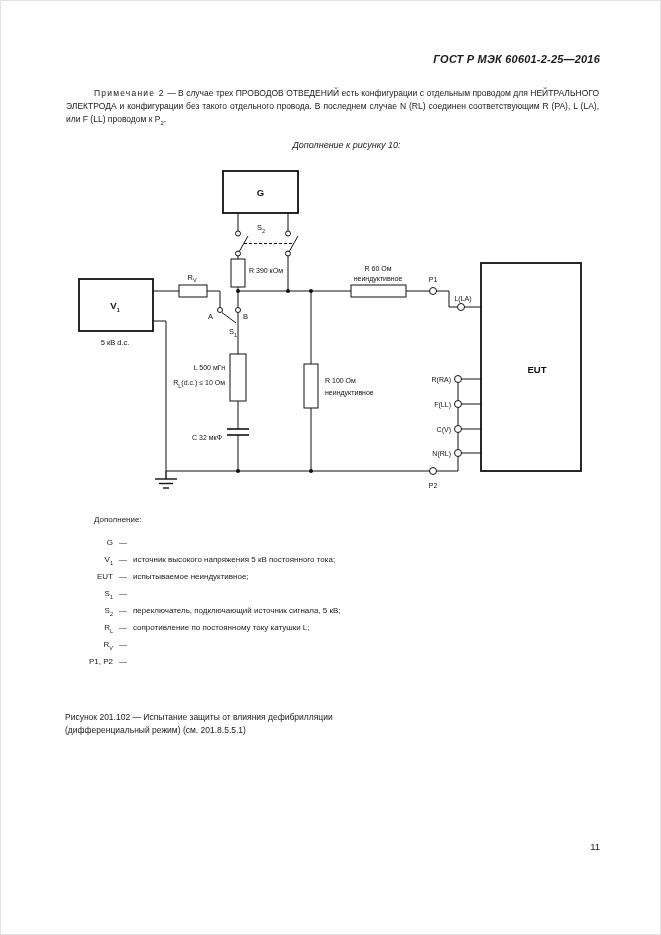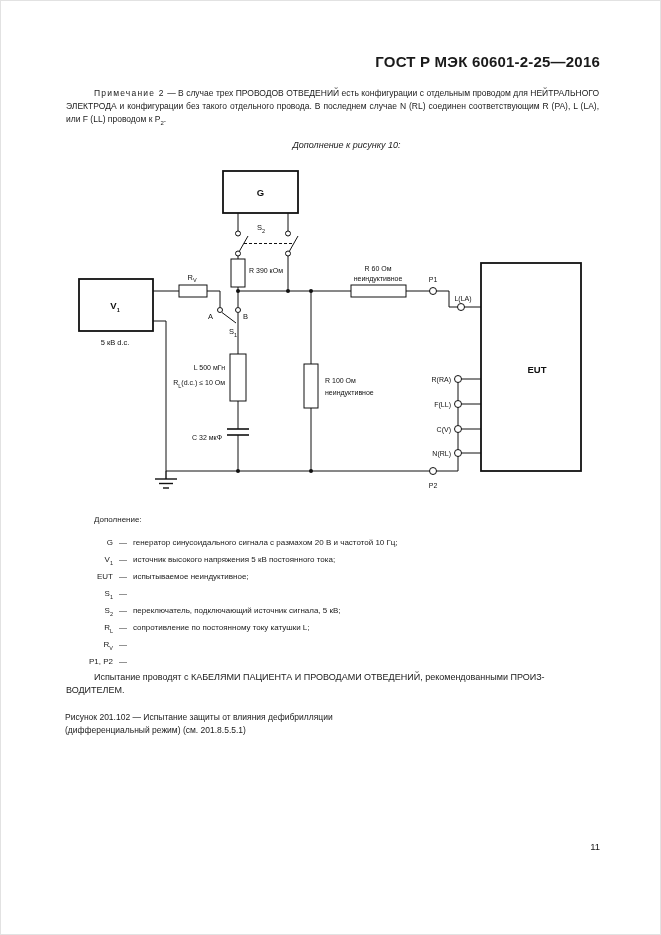--- a/index.html
+++ b/index.html
@@ -8,21 +8,21 @@
     position:relative;
     width:661px;height:935px;
     background:#ffffff;
     border:1px solid #e2e2e2;
     font-family:"Liberation Sans", sans-serif;
     color:#1a1a1a;
     overflow:hidden;
   }
   .header{
     position:absolute;top:52px;right:60px;
-    font-size:15px;font-weight:bold;letter-spacing:.2px;
+    font-size:11px;font-weight:bold;letter-spacing:.2px;font-style:italic;
   }
   .note{
     position:absolute;top:86px;left:65px;width:533px;
     font-size:8.5px;line-height:1.55;text-align:justify;text-indent:28px;
   }
   .note .note-label{letter-spacing:1.2px}
   .note sub{font-size:6px}
   .addendum{
     position:absolute;top:139px;left:65px;width:533px;
     font-size:9px;font-style:italic;text-indent:28px;text-align:center;
@@ -160,21 +160,20 @@
       <text x="432" y="327" font-size="7" text-anchor="middle">P2</text>
     </g>
   </svg>
 
   <div class="legend-title">Дополнение:</div>
 
   <div class="legend">
     <div class="legend-row">
       <span class="lg-term"><span>G</span></span>
       <span class="lg-dash">—</span>
-      <span class="lg-desc">генератор синусоидального сигнала с размахом 20 В и частотой 10 Гц;</span>
     </div>
     <div class="legend-row">
       <span class="lg-term"><span>V</span><sub>1</sub></span>
       <span class="lg-dash">—</span>
       <span class="lg-desc">источник высокого напряжения 5 кВ постоянного тока;</span>
     </div>
     <div class="legend-row">
       <span class="lg-term"><span>EUT</span></span>
       <span class="lg-dash">—</span>
       <span class="lg-desc">испытываемое неиндуктивное;</span>
@@ -196,24 +195,20 @@
     <div class="legend-row">
       <span class="lg-term"><span>R</span><sub>V</sub></span>
       <span class="lg-dash">—</span>
     </div>
     <div class="legend-row">
       <span class="lg-term"><span>P1, P2</span></span>
       <span class="lg-dash">—</span>
     </div>
   </div>
 
-  <div class="para">
-    <div class="l1">Испытание проводят с КАБЕЛЯМИ ПАЦИЕНТА И ПРОВОДАМИ ОТВЕДЕНИЙ, рекомендованными ПРОИЗ-</div>
-    <div>ВОДИТЕЛЕМ.</div>
-  </div>
 
   <div class="caption">
     <div>Рисунок 201.102 — Испытание защиты от влияния дефибрилляции</div>
     <div>(дифференциальный режим) (см. 201.8.5.5.1)</div>
   </div>
 
   <div class="pagenum">11</div>
 
 </div>
 

